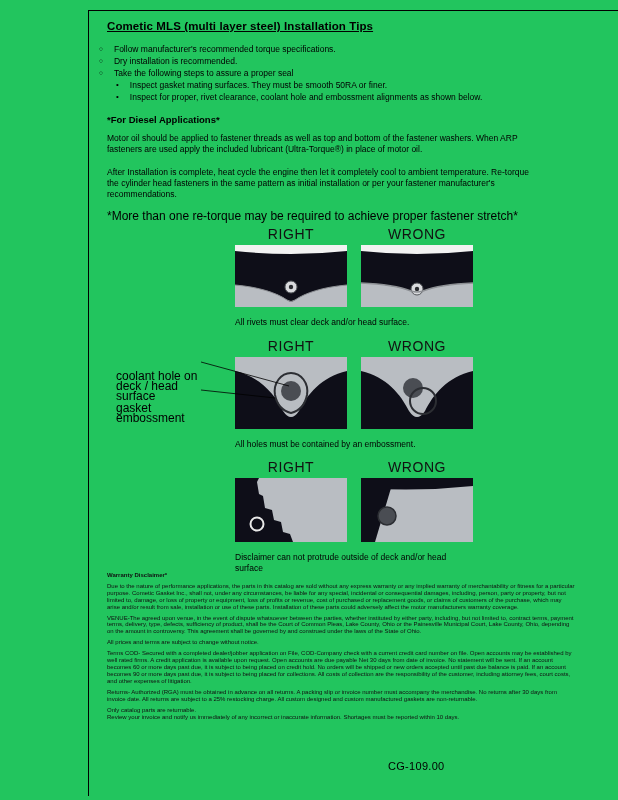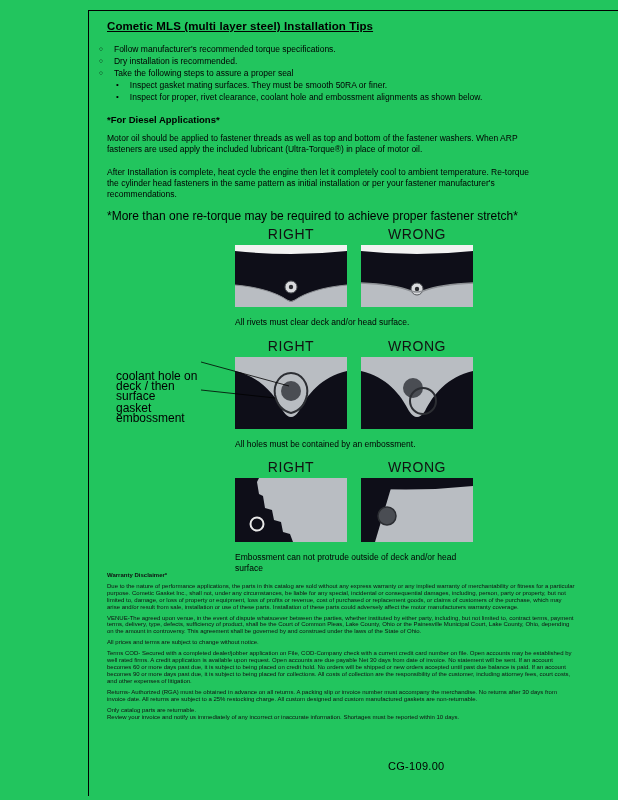--- a/index.html
+++ b/index.html
@@ -113,21 +113,21 @@
             <path d="M112,38 C88,39 72,42 62,46 Q56,48 50,46 C40,42 24,39 0,38" fill="none" stroke="#8d9094" stroke-width="1.4"></path>
           </svg>
         </div>
       </div>
       <div class="dg-caption">All rivets must clear deck and/or head surface.</div>
     </div>
 
     <div class="dg-row">
       <div class="ann ann1">
         <div>coolant hole on</div>
-        <div>deck / then surface</div>
+        <div>deck / head surface</div>
       </div>
       <div class="ann ann2">gasket embossment</div>
       <svg class="connectors">
         <line x1="0" y1="4" x2="88" y2="28" stroke="#000" stroke-width="0.8"></line>
         <line x1="0" y1="32" x2="74" y2="40" stroke="#000" stroke-width="0.8"></line>
       </svg>
       <div class="dg-grid">
         <div class="dg-col">
           <div class="dg-label">RIGHT</div>
           <svg class="dg-img" viewBox="0 0 112 72">
@@ -163,21 +163,21 @@
         <div class="dg-col">
           <div class="dg-label">WRONG</div>
           <svg class="dg-img" viewBox="0 0 112 64">
             <rect width="112" height="64" fill="#b9bdc2"></rect>
             <path d="M0,0 H112 V8 Q56,14 0,10 Z" fill="#0e0e18"></path>
             <path d="M0,10 L30,10 14,64 0,64 Z" fill="#0e0e18"></path>
             <circle cx="26" cy="38" r="9" fill="#4a4d53" stroke="#2c2e33" stroke-width="1.5"></circle>
           </svg>
         </div>
       </div>
-      <div class="dg-caption">Embossment can not protrude outside of deck and/or head surface</div>
+      <div class="dg-caption">Disclaimer can not protrude outside of deck and/or head surface</div>
     </div>
   </div>
 
   <div class="disclaimer">
     <div class="d-h">Warranty Disclaimer*</div>
     <p>Due to the nature of performance applications, the parts in this catalog are sold without any express warranty or any implied warranty of merchantability or fitness for a particular purpose.  Cometic Gasket Inc., shall not, under any circumstances, be liable for any special, incidental or consequential damages, including, person, party or property, but not limited to, damage, or loss of property or equipment, loss of profits or revenue, cost of purchased or replacement goods, or claims of customers of the purchase, which may arise and/or result from sale, installation or use of these parts.  Installation of these parts could adversely affect the motor manufacturers warranty coverage.</p>
     <p>VENUE-The agreed upon venue, in the event of dispute whatsoever between the parties, whether instituted by either party, including, but not limited to, contract terms, payment terms, delivery, type, defects, sufficiency of product, shall be the Court of Common Pleas, Lake County, Ohio or the Painesville Municipal Court, Lake County, Ohio, depending on the amount in controversy. This agreement shall be governed by and construed under the laws of the State of Ohio.</p>
     <p>All prices and terms are subject to change without notice.</p>
     <p>Terms COD- Secured with a completed dealer/jobber application on File, COD-Company check with a current credit card number on file.  Open accounts may be established by well rated firms.  A credit application is available upon request.  Open accounts are due payable Net 30 days from date of invoice.  No statement will be sent.  If an account becomes 60 or more days past due, it is subject to being placed on credit hold.  No orders will be shipped or new orders accepted until past due balance is paid.  If an account becomes 90 or more days past due, it is subject to being placed for collections.  All costs of collection are the responsibility of the customer, including attorney fees, court costs, and other expenses of litigation.</p>
     <p>Returns- Authorized (RGA) must be obtained in advance on all returns.  A packing slip or invoice number must accompany the merchandise.  No returns after 30 days from invoice date.  All returns are subject to a 25% restocking charge.  All custom designed and custom manufactured gaskets are non-returnable.</p>

